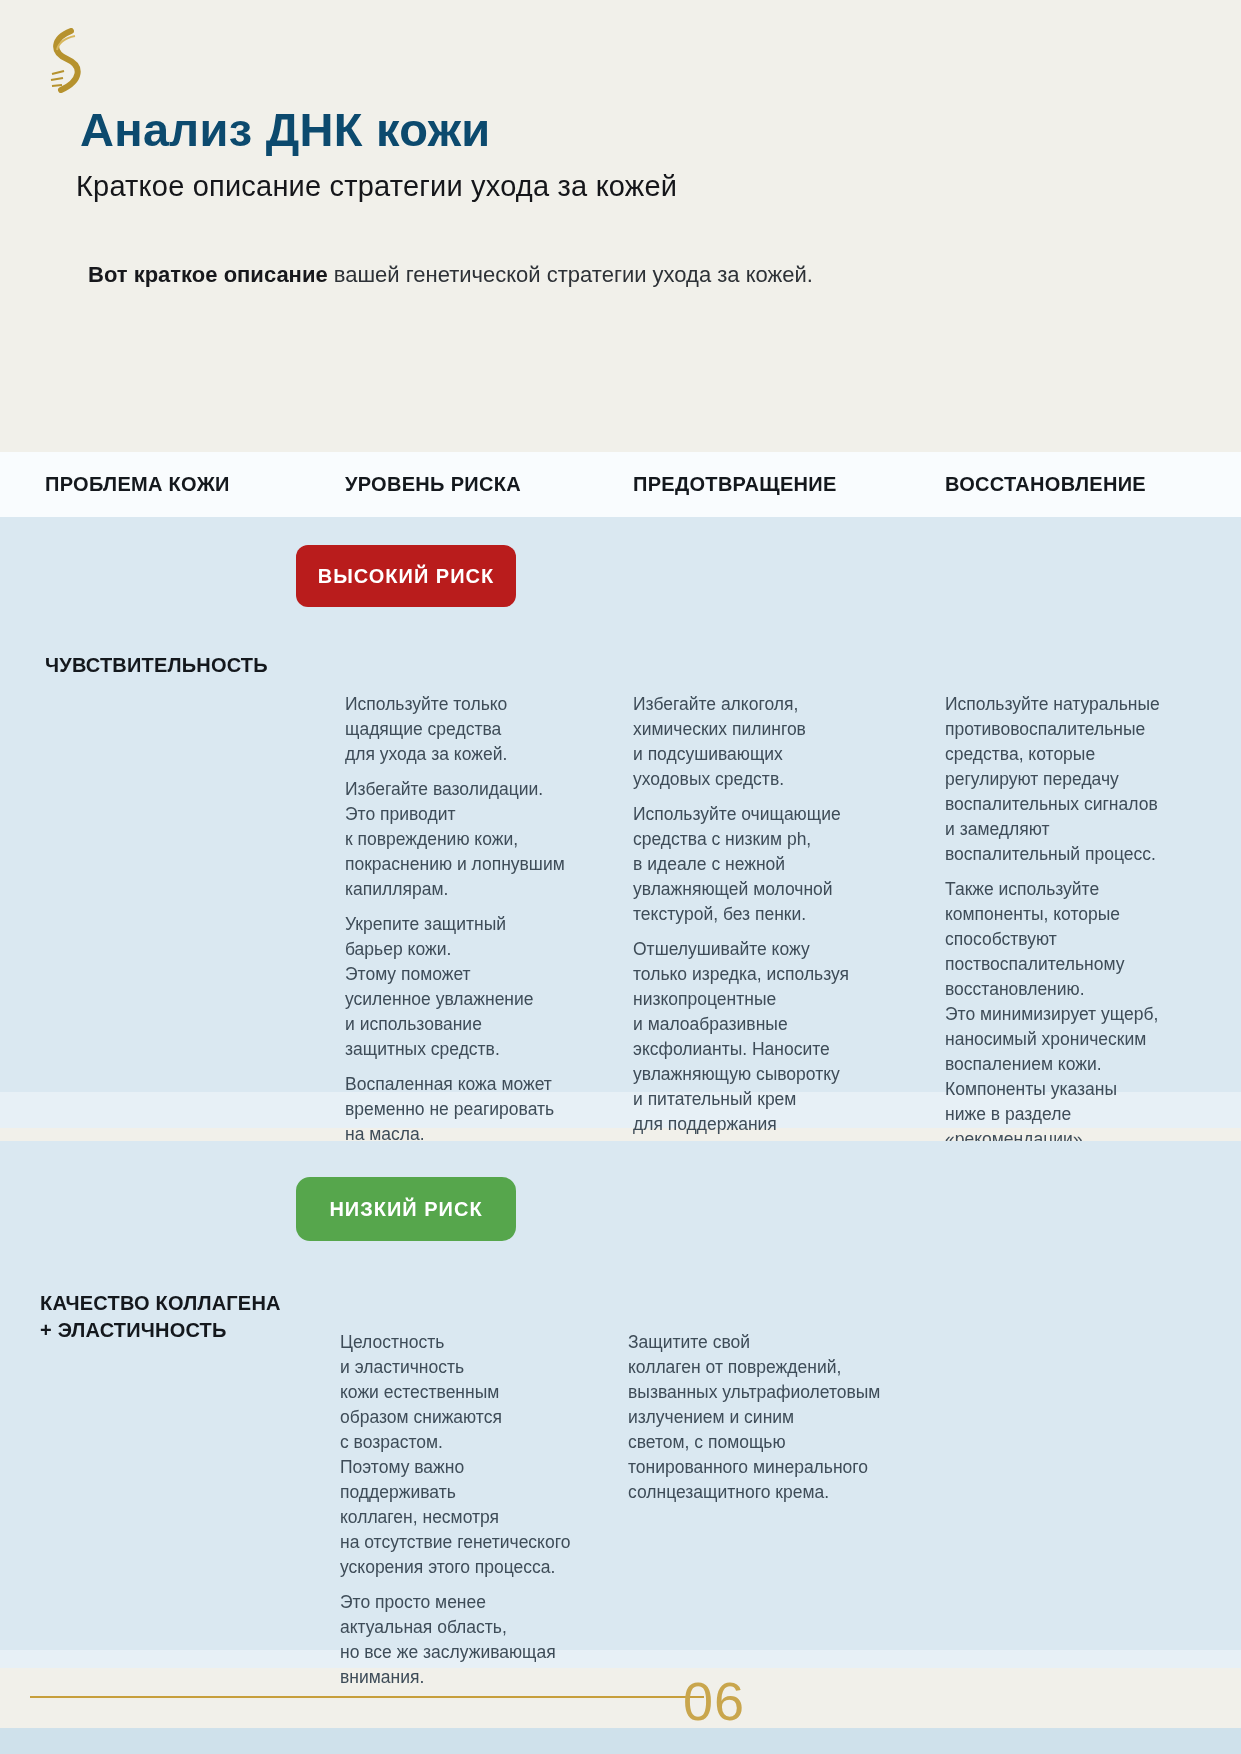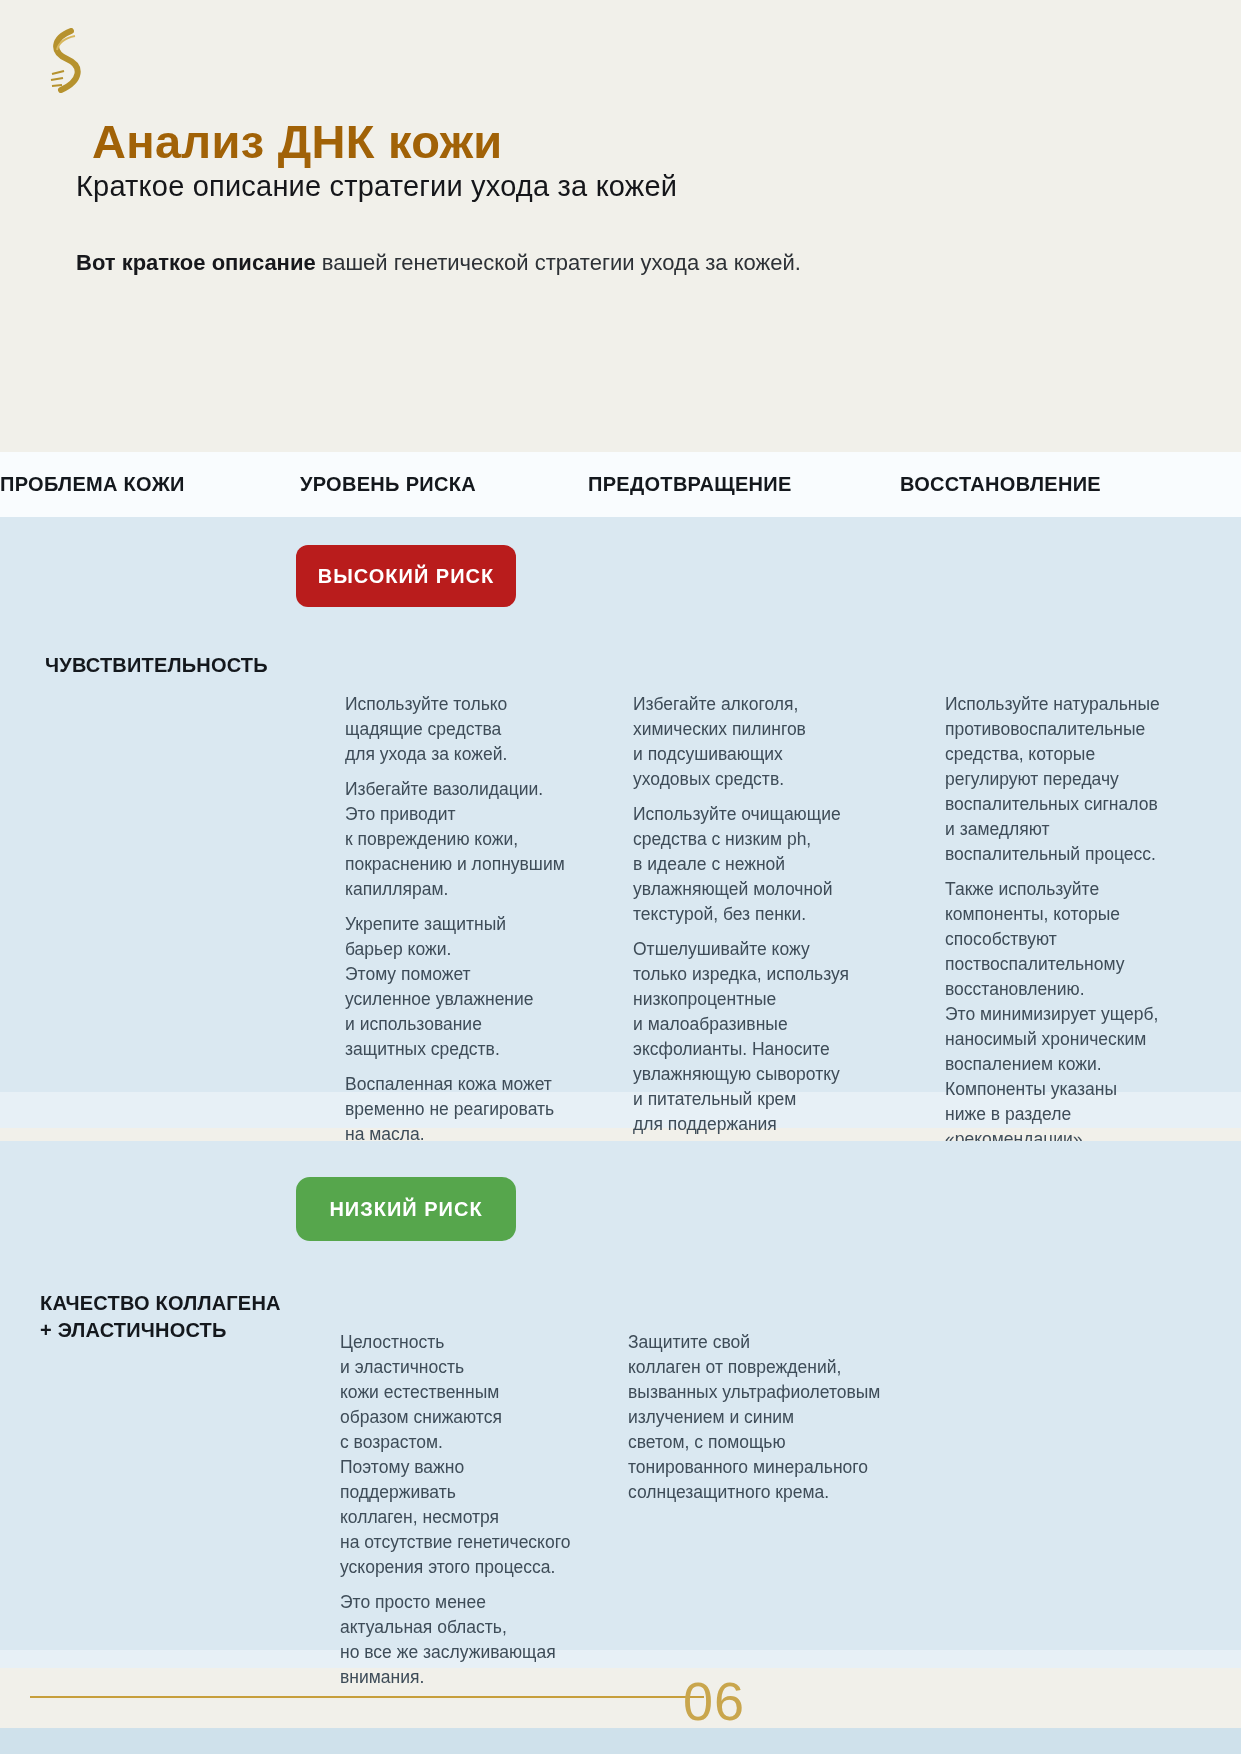--- a/index.html
+++ b/index.html
@@ -9,41 +9,41 @@
     margin:0 auto;
     background:#f1f0ea;
     font-family:"Liberation Sans","DejaVu Sans",sans-serif;
     overflow:hidden;
   }
   .abs { position:absolute; }
 
   .logo { left:44px; top:28px; width:42px; height:66px; }
 
   .title {
-    left:76px; top:98px; margin:16px;
-    font-size:47px; font-weight:800; color:#a16207; letter-spacing:0.3px;
+    left:76px; top:98px; margin:4px;
+    font-size:47px; font-weight:800; color:#0c4a6e; letter-spacing:0.3px;
   }
   .subtitle {
     left:76px; top:170px; margin:0;
     font-size:29px; font-weight:400; color:#15161a; letter-spacing:0.2px;
   }
   .intro {
-    left:76px; margin:0;
+    left:76px; margin:12px;
     font-size:22px; color:#2d3136; line-height:33px; white-space:pre-line;
     width:1020px;
   }
   .intro b { font-weight:800; color:#17181c; }
   .intro-1 { top:246px; }
   .intro-2 { top:296px; }
 
   .header-band {
     left:0; top:452px; width:1241px; height:65px;
     background:#f9fcfe;
     display:grid; grid-template-columns:300px 288px 312px auto;
-    box-sizing:border-box; align-items:center;
+    padding-left:45px; box-sizing:border-box; align-items:center;
   }
   .hcell {
     font-size:20px; font-weight:800; color:#14181d; letter-spacing:0.3px;
   }
 
   .risk-section { left:0; width:1241px; background:#dae8f1; }
   .section-1 { top:517px; height:575px; }
   .section-2 { top:1141px; height:509px; }
   .section-strip { left:0; width:1241px; background:#e7f0f6; }
   .strip-1 { top:1092px; height:36px; }

